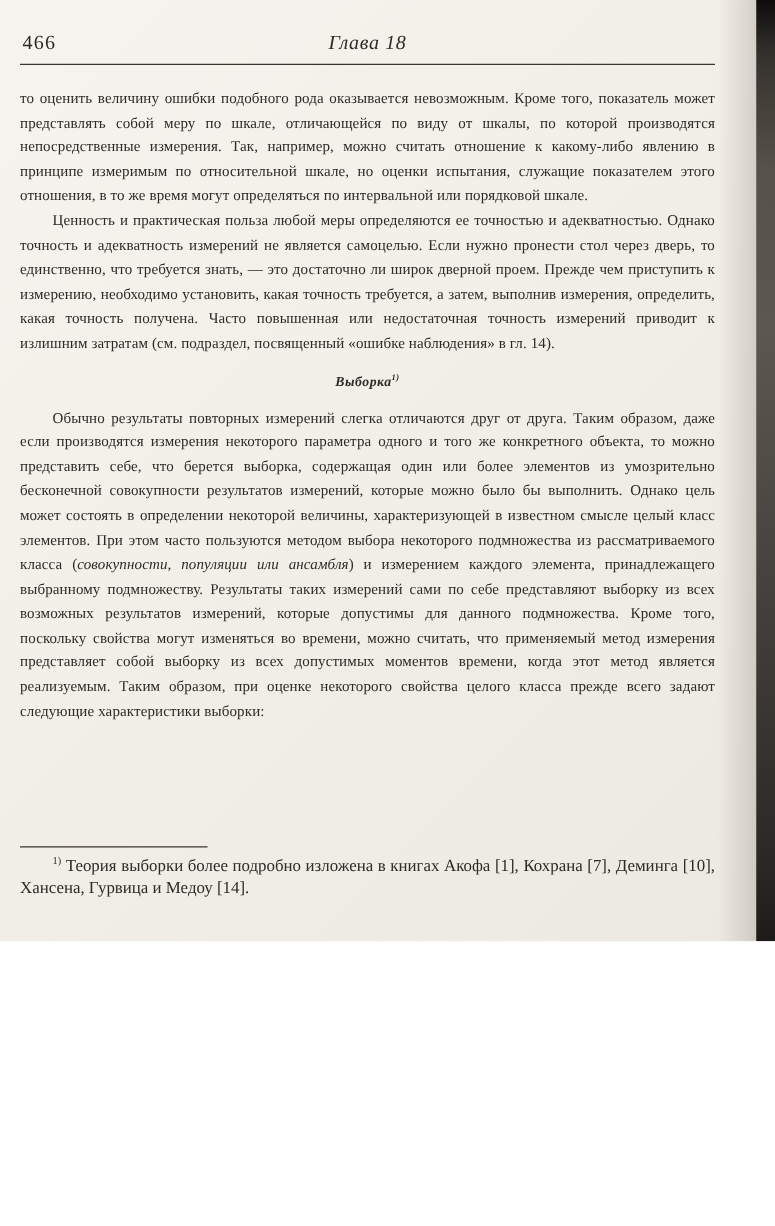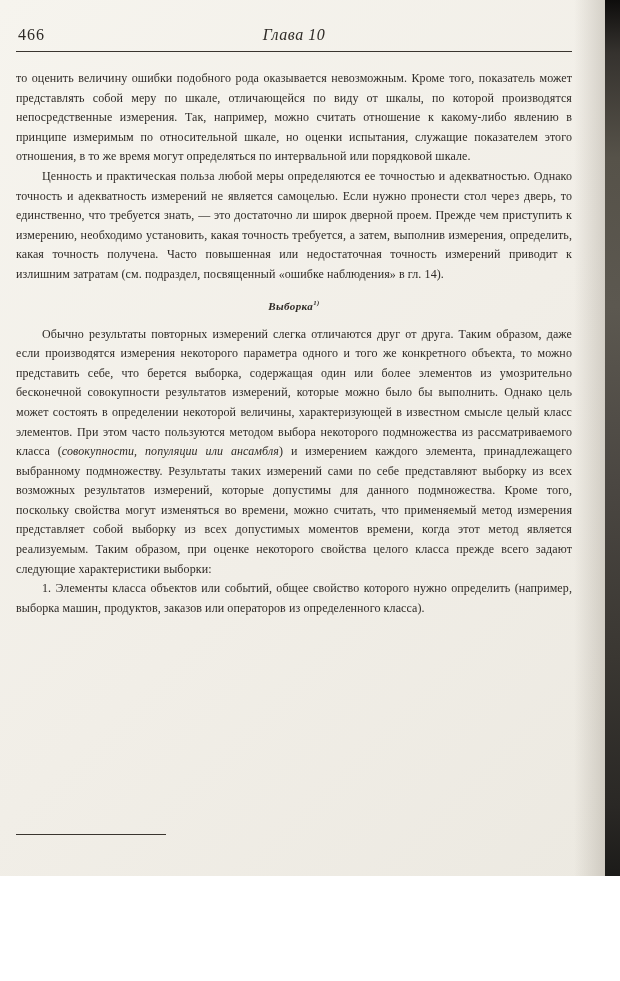--- a/index.html
+++ b/index.html
@@ -2,21 +2,21 @@
 <html lang="ru"><head>
 <meta charset="utf-8">
 <style>
   * { margin: 0; padding: 0; box-sizing: border-box; }
   html, body { width: 620px; height: 981px; }
   body { font-family: "Liberation Serif", "DejaVu Serif", serif; }
 
   .page {
     position: relative;
     width: 620px;
-    height: 876px;
+    height: 753px;
     background: linear-gradient(135deg, #f6f4ee 0%, #f1eee7 55%, #ece9e1 100%);
     color: #2e2a26;
     overflow: hidden;
   }
 
   .content {
     position: relative;
     height: 100%;
     padding: 26px 48px 34px 16px;
     display: flex;
@@ -118,37 +118,37 @@
 </style>
 </head>
 <body>
 
 <div class="page">
 
   <div class="content">
 
     <header class="running-head">
       <span class="page-num">466</span>
-      <span class="chapter">Глава 10</span>
+      <span class="chapter">Глава 18</span>
     </header>
     <div class="head-rule"></div>
 
     <p class="para no-indent">то оценить величину ошибки подобного рода оказывается невозможным. Кроме того, показатель может представлять собой меру по шкале, отличающейся по виду от шкалы, по которой производятся непосредственные измерения. Так, например, можно считать отношение к какому-либо явлению в принципе измеримым по относительной шкале, но оценки испытания, служащие показателем этого отношения, в то же время могут определяться по интервальной или порядковой шкале.</p>
 
     <p class="para">Ценность и практическая польза любой меры определяются ее точностью и адекватностью. Однако точность и адекватность измерений не является самоцелью. Если нужно пронести стол через дверь, то единственно, что требуется знать, — это достаточно ли широк дверной проем. Прежде чем приступить к измерению, необходимо установить, какая точность требуется, а затем, выполнив измерения, определить, какая точность получена. Часто повышенная или недостаточная точность измерений приводит к излишним затратам (см. подраздел, посвященный «ошибке наблюдения» в гл. 14).</p>
 
     <h3 class="section-heading"><span>Выборка</span><sup>1)</sup></h3>
 
     <p class="para"><span>Обычно результаты повторных измерений слегка отличаются друг от друга. Таким образом, даже если производятся измерения некоторого параметра одного и того же конкретного объекта, то можно представить себе, что берется выборка, содержащая один или более элементов из умозрительно бесконечной совокупности результатов измерений, которые можно было бы выполнить. Однако цель может состоять в определении некоторой величины, характеризующей в известном смысле целый класс элементов. При этом часто пользуются методом выбора некоторого подмножества из рассматриваемого класса (</span><em class="inline-italic">совокупности, популяции или ансамбля</em><span>) и измерением каждого элемента, принадлежащего выбранному подмножеству. Результаты таких измерений сами по себе представляют выборку из всех возможных результатов измерений, которые допустимы для данного подмножества. Кроме того, поскольку свойства могут изменяться во времени, можно считать, что применяемый метод измерения представляет собой выборку из всех допустимых моментов времени, когда этот метод является реализуемым. Таким образом, при оценке некоторого свойства целого класса прежде всего задают следующие характеристики выборки:</span></p>
 
-    <p class="para">1. Элементы класса объектов или событий, общее свойство которого нужно определить (например, выборка машин, продуктов, заказов или операторов из определенного класса).</p>
 
 
     <div class="footnote-block">
       <div class="footnote-rule"></div>
+      <p class="footnote"><sup>1)</sup><span> Теория выборки более подробно изложена в книгах Акофа [1], Кохрана [7], Деминга [10], Хансена, Гурвица и Медоу [14].</span></p>
     </div>
 
   </div>
 
   <div class="edge-shadow"></div>
   <div class="scan-edge"></div>
 
 </div>
 
 </body></html>

